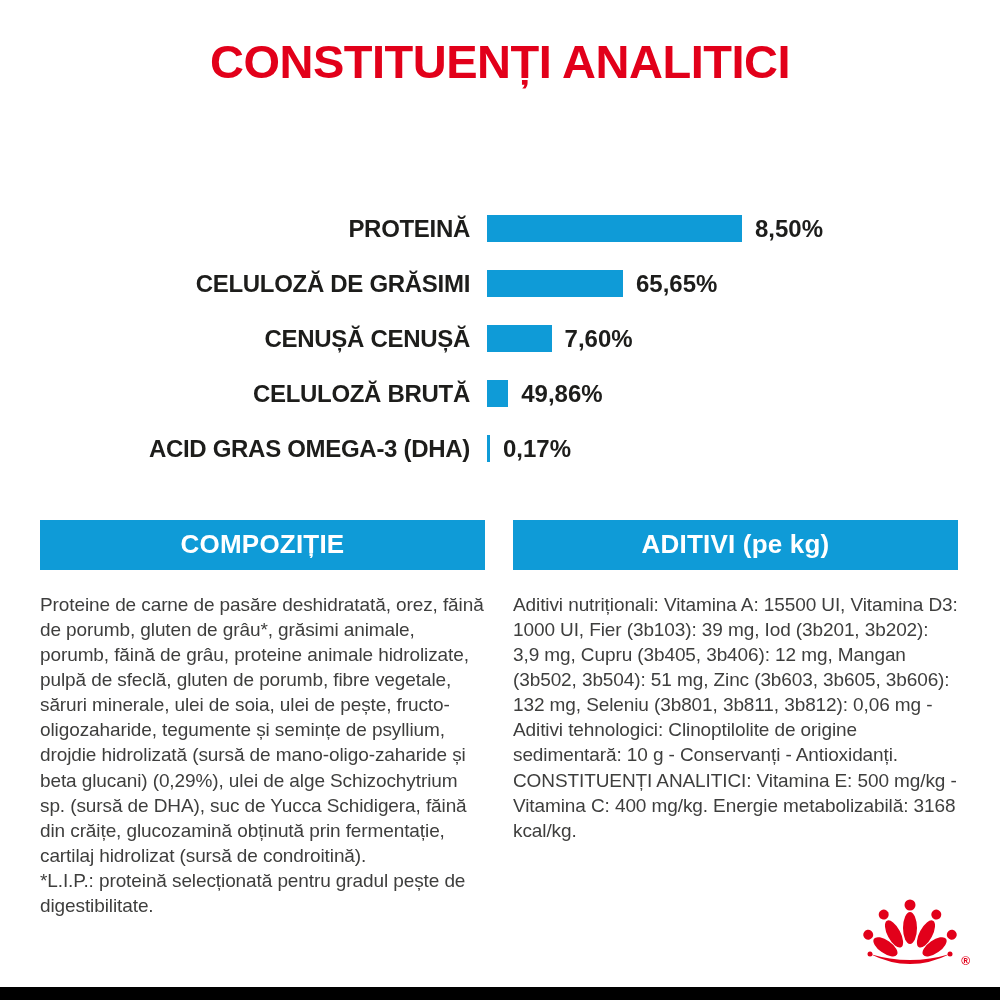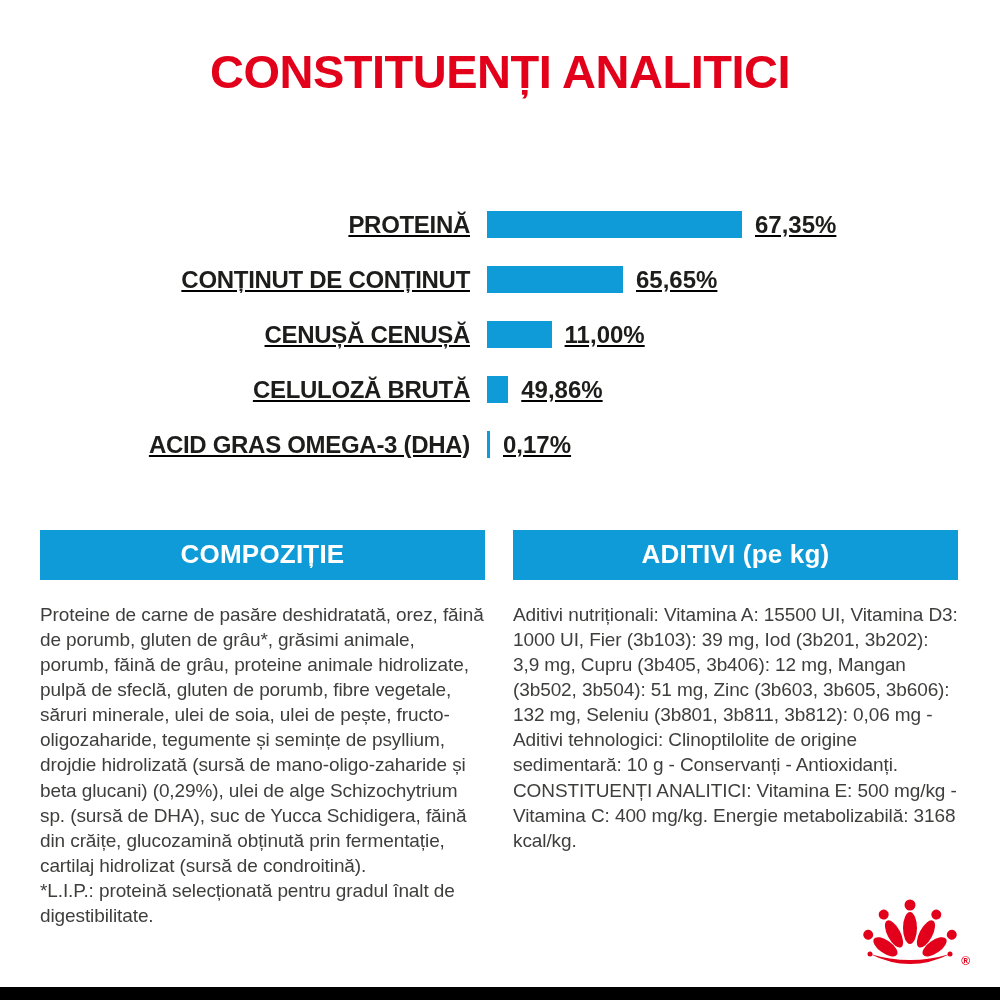--- a/index.html
+++ b/index.html
@@ -10,31 +10,31 @@
   }
   html,body{margin:0;padding:0;}
   body{
     width:1000px;height:1000px;
     background:#ffffff;
     font-family:"Liberation Sans", sans-serif;
     position:relative;
     overflow:hidden;
   }
   .page-title{
-    margin:12px;
+    margin:2px;
     padding-top:32px;
     text-align:center;
     font-size:47px;
     font-weight:bold;
     letter-spacing:-0.5px;
     color:var(--red);
   }
   
   .chart{margin-top:112px;}
-  .chart-row{display:flex;align-items:flex-start;height:55px;text-decoration:underline;}
+  .chart-row{display:flex;align-items:center;height:55px;}
   .chart-label{
     flex:none;width:470px;
     text-align:right;padding-right:17px;
     font-weight:bold;font-size:24px;letter-spacing:-0.3px;
     color:var(--ink);white-space:nowrap;
   }
   .chart-bar{flex:none;height:27px;background:var(--blue);}
   .chart-value{
     margin-left:13px;
     font-weight:bold;font-size:24px;color:var(--ink);white-space:nowrap;
@@ -71,49 +71,49 @@
 </style>
 </head>
 <body>
 
 <h1 class="page-title">CONSTITUENȚI ANALITICI</h1>
 
 <div class="chart" id="chart">
     <div class="chart-row">
       <span class="chart-label">PROTEINĂ</span>
       <div class="chart-bar" style="width: 255px; background: rgb(15, 155, 215);"></div>
-      <span class="chart-value">67,35%</span>
+      <span class="chart-value">8,50%</span>
     </div>
     <div class="chart-row">
-      <span class="chart-label">CONȚINUT DE CONȚINUT</span>
+      <span class="chart-label">CELULOZĂ DE GRĂSIMI</span>
       <div class="chart-bar" style="width: 136px; background: rgb(15, 155, 215);"></div>
       <span class="chart-value">65,65%</span>
     </div>
     <div class="chart-row">
       <span class="chart-label">CENUȘĂ CENUȘĂ</span>
       <div class="chart-bar" style="width: 64.6px; background: rgb(15, 155, 215);"></div>
-      <span class="chart-value">11,00%</span>
+      <span class="chart-value">7,60%</span>
     </div>
     <div class="chart-row">
       <span class="chart-label">CELULOZĂ BRUTĂ</span>
       <div class="chart-bar" style="width: 21.25px; background: rgb(15, 155, 215);"></div>
       <span class="chart-value">49,86%</span>
     </div>
     <div class="chart-row">
       <span class="chart-label">ACID GRAS OMEGA-3 (DHA)</span>
       <div class="chart-bar" style="width: 3px; background: rgb(15, 155, 215);"></div>
       <span class="chart-value">0,17%</span>
     </div>
   </div>
 
 <div class="columns">
   <section class="col">
     <div class="section-header">COMPOZIȚIE</div>
     <p class="body-top">Proteine de carne de pasăre deshidratată, orez, făină de porumb, gluten de grâu*, grăsimi animale, porumb, făină de grâu, proteine animale hidrolizate, pulpă de sfeclă, gluten de porumb, fibre vegetale, săruri minerale, ulei de soia, ulei de pește, fructo-oligozaharide, tegumente și semințe de psyllium, drojdie hidrolizată (sursă de mano-oligo-zaharide și beta glucani) (0,29%), ulei de alge Schizochytrium sp. (sursă de DHA), suc de Yucca Schidigera, făină din crăițe, glucozamină obținută prin fermentație, cartilaj hidrolizat (sursă de condroitină).</p>
-    <p>*L.I.P.: proteină selecționată pentru gradul înalt de digestibilitate.</p>
+    <p>*L.I.P.: proteină selecționată pentru gradul pește de digestibilitate.</p>
   </section>
   <section class="col">
     <div class="section-header">ADITIVI (pe kg)</div>
     <p class="body-top">Aditivi nutriționali: Vitamina A: 15500 UI, Vitamina D3: 1000 UI, Fier (3b103): 39 mg, Iod (3b201, 3b202): 3,9 mg, Cupru (3b405, 3b406): 12 mg, Mangan (3b502, 3b504): 51 mg, Zinc (3b603, 3b605, 3b606): 132 mg, Seleniu (3b801, 3b811, 3b812): 0,06 mg - Aditivi tehnologici: Clinoptilolite de origine sedimentară: 10 g - Conservanți - Antioxidanți.</p>
     <p>CONSTITUENȚI ANALITICI: Vitamina E: 500 mg/kg - Vitamina C: 400 mg/kg. Energie metabolizabilă: 3168 kcal/kg.</p>
   </section>
 </div>
 
 <div class="logo">
   <svg width="104" height="90" viewBox="0 0 104 90">

